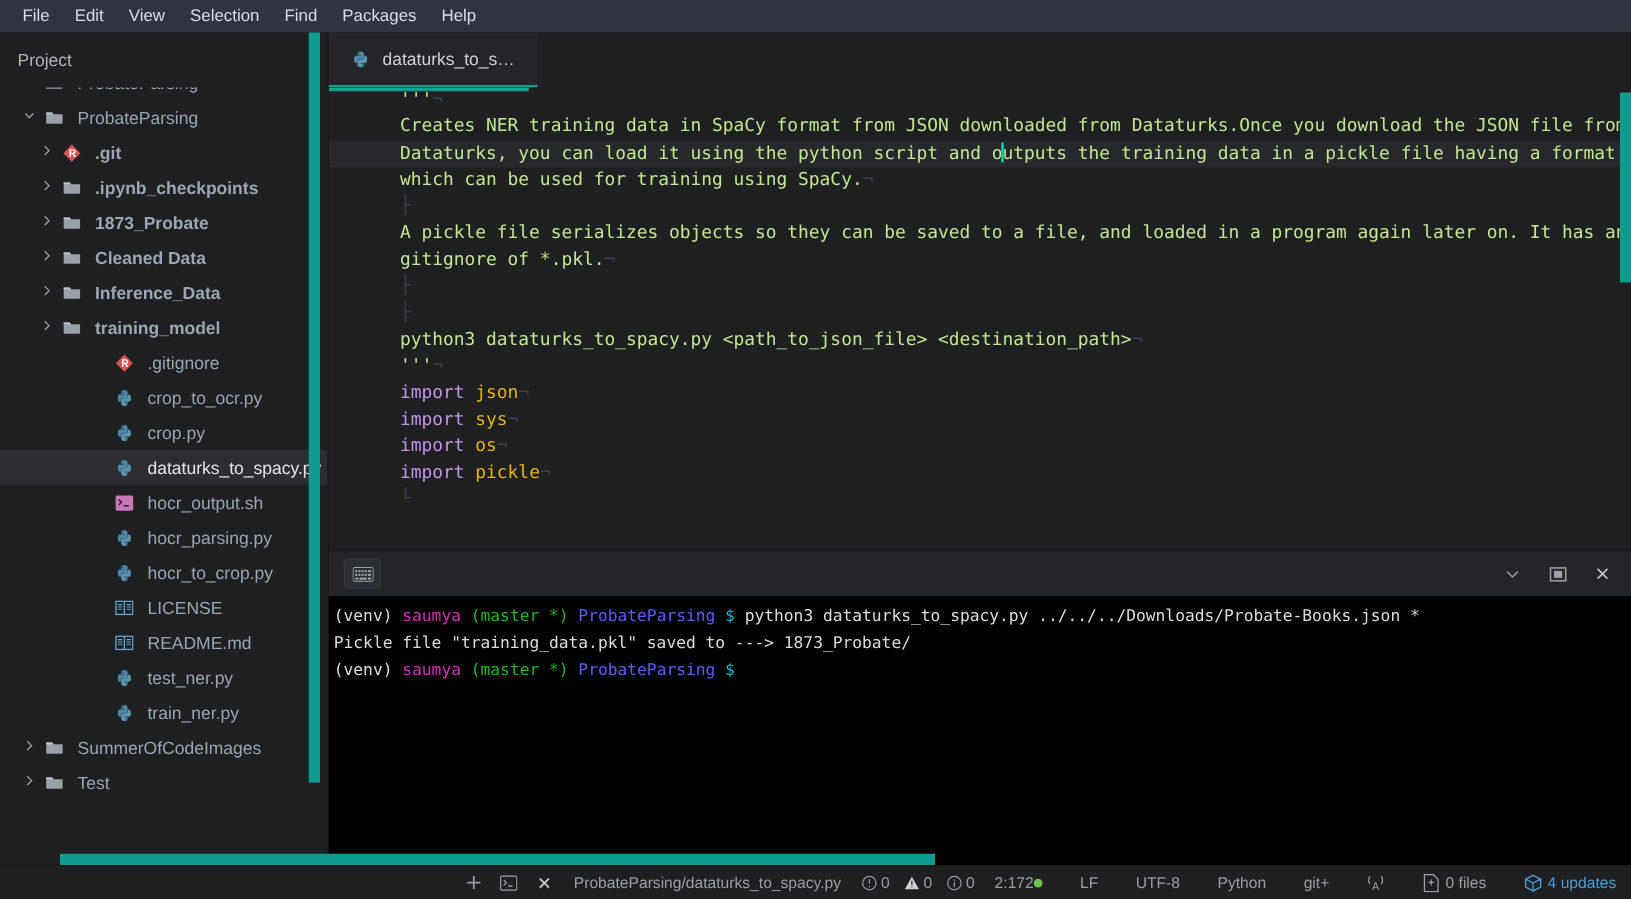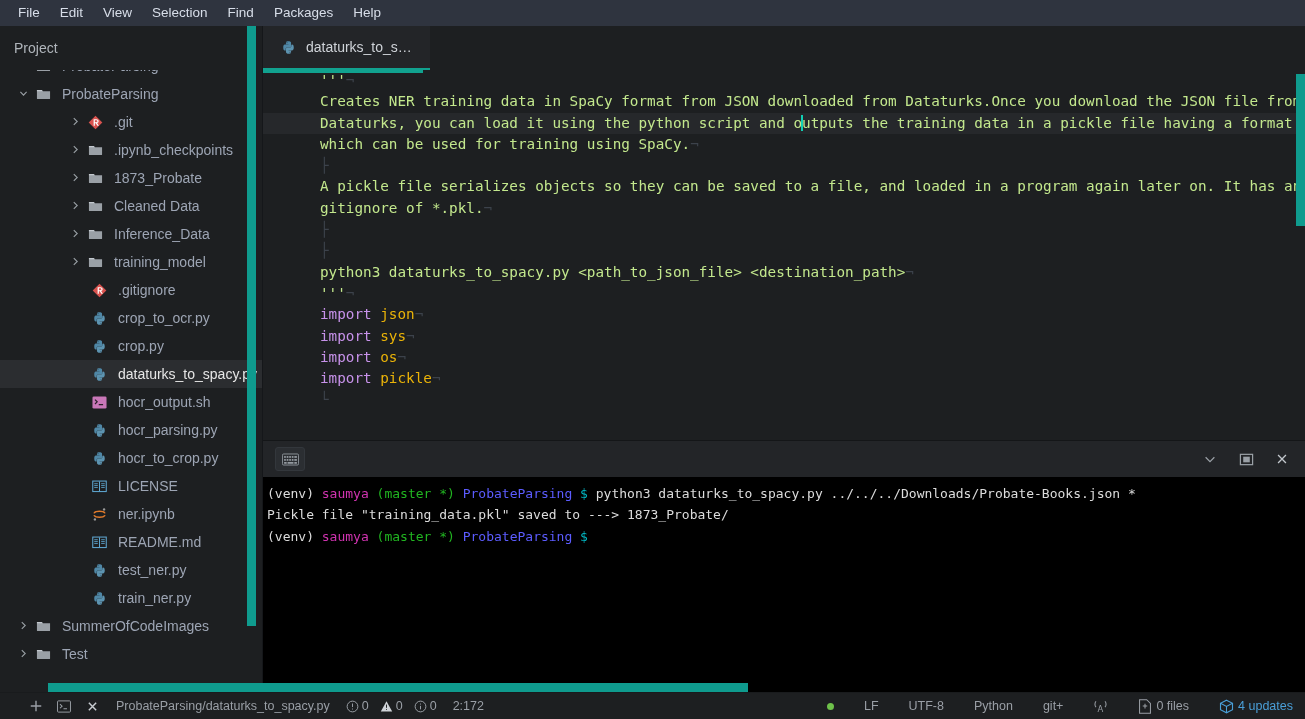--- a/index.html
+++ b/index.html
@@ -47,21 +47,21 @@
     width:18px; flex:0 0 18px; text-align:center; color:#8b9199; font-size:11px;
     line-height:1;
   }
   .row .ico{ width:22px; flex:0 0 22px; display:flex; align-items:center; justify-content:center; }
   .row .nm{ color:#9da5b4; font-size:14px; padding-left:8px; }
   .row.sel .nm{ color:#e6e6e6; }
   .row.folder .nm{ color:#9da5b4; }
 
   
   .ind1{ padding-left:14px; }
-  .ind2{ padding-left:66px; }
+  .ind2{ padding-left:28px;font-weight:bold; }
   .ind3{ padding-left:70px; }
 
   
   svg.i16{ width:15px; height:15px; display:block; }
 
   
   .sb-vert{
     position:absolute; right:6px; top:0px; width:9px; height:600px;
     background:#0f9b8e; border-radius:0px; z-index:5;
   }
@@ -140,21 +140,21 @@
   .t-user{ color:#d033b0; }
   .t-branch{ color:#21b521; }
   .t-dir{ color:#5c5cff; }
   .t-dollar{ color:#00b7c3; }
   .t-cmd{ color:#dcdcdc; }
   .t-out{ color:#dcdcdc; }
 
   
   .statusbar{
     height:27px; flex:0 0 27px; background:#1d1f21; display:flex; align-items:center;
-    justify-content:space-between; padding:0 12px 0 22px; border-top:1px solid #191b1d;
+    justify-content:flex-end; padding:0 12px 0 22px; border-top:1px solid #191b1d;
   }
   .sb-left{ display:flex; align-items:center; gap:0px; }
   .sb-left .sbi{ display:flex; align-items:center; justify-content:center; width:28px; height:20px;
     cursor:default; }
   .sb-path{ color:#9a9fa6; font-size:12.5px; margin-left:10px; cursor:default; }
   .sb-counts{ display:flex; align-items:center; gap:4px; margin-left:16px; }
   .sb-counts .grp{ display:flex; align-items:center; gap:3px; color:#9a9fa6; font-size:12.5px; }
   .sb-pos{ color:#9a9fa6; font-size:12.5px; margin-left:16px; cursor:default; }
   .sb-right{ display:flex; align-items:center; gap:30px; }
   .sb-right .it{ color:#9a9fa6; font-size:12.5px; cursor:default; display:flex;
@@ -386,34 +386,20 @@
               <span class="ico">
                 <span style="display: flex;">
                   <svg class="i16" viewBox="0 0 16 16">
                     <rect x="0.8" y="2.2" width="14.4" height="11.2" fill="none" stroke="#5fa8d3" stroke-width="1.1"></rect>
                     <path d="M8 2.6v10.4" stroke="#5fa8d3" stroke-width="1.1"></path>
                     <path d="M2.4 5h3.8M2.4 7h3.8M2.4 9h3.8M9.8 5h3.8M9.8 7h3.8M9.8 9h3.8" stroke="#5fa8d3" stroke-width="0.9"></path>
                   </svg>
                 </span>
               </span>
               <span class="nm">LICENSE</span>
-            </div>
-            <div class="row ind3">
-              <span class="tw"></span>
-              <span class="ico">
-                <span style="display: flex;">
-                  <svg class="i16" viewBox="0 0 16 16">
-                    <path d="M2.4 9.2c1.6 2.3 9.6 2.3 11.2 0" fill="none" stroke="#e07a2b" stroke-width="1.5" stroke-linecap="round"></path>
-                    <path d="M13.6 6.2c-1.6-2.3-9.6-2.3-11.2 0" fill="none" stroke="#e07a2b" stroke-width="1.5" stroke-linecap="round"></path>
-                    <circle cx="12.9" cy="2.6" r="1.25" fill="#9b9b9b"></circle>
-                    <circle cx="3.1" cy="13.2" r="1.25" fill="#9b9b9b"></circle>
-                  </svg>
-                </span>
-              </span>
-              <span class="nm">ner.ipynb</span>
             </div>
             <div class="row ind3">
               <span class="tw"></span>
               <span class="ico">
                 <span style="display: flex;">
                   <svg class="i16" viewBox="0 0 16 16">
                     <rect x="0.8" y="2.2" width="14.4" height="11.2" fill="none" stroke="#5fa8d3" stroke-width="1.1"></rect>
                     <path d="M8 2.6v10.4" stroke="#5fa8d3" stroke-width="1.1"></path>
                     <path d="M2.4 5h3.8M2.4 7h3.8M2.4 9h3.8M9.8 5h3.8M9.8 7h3.8M9.8 9h3.8" stroke="#5fa8d3" stroke-width="0.9"></path>
                   </svg>

